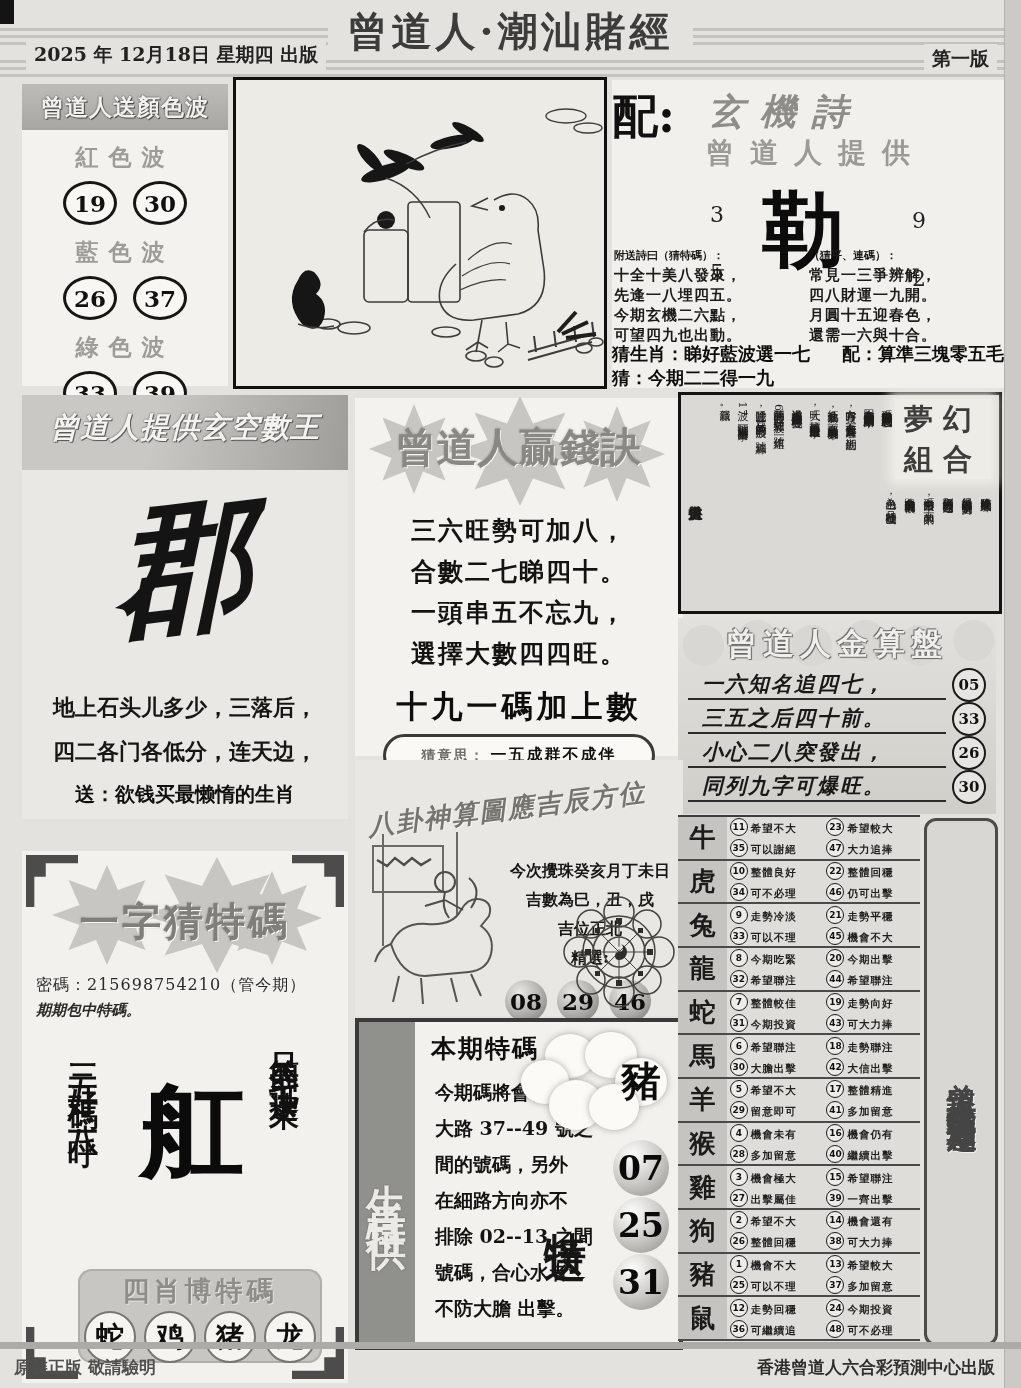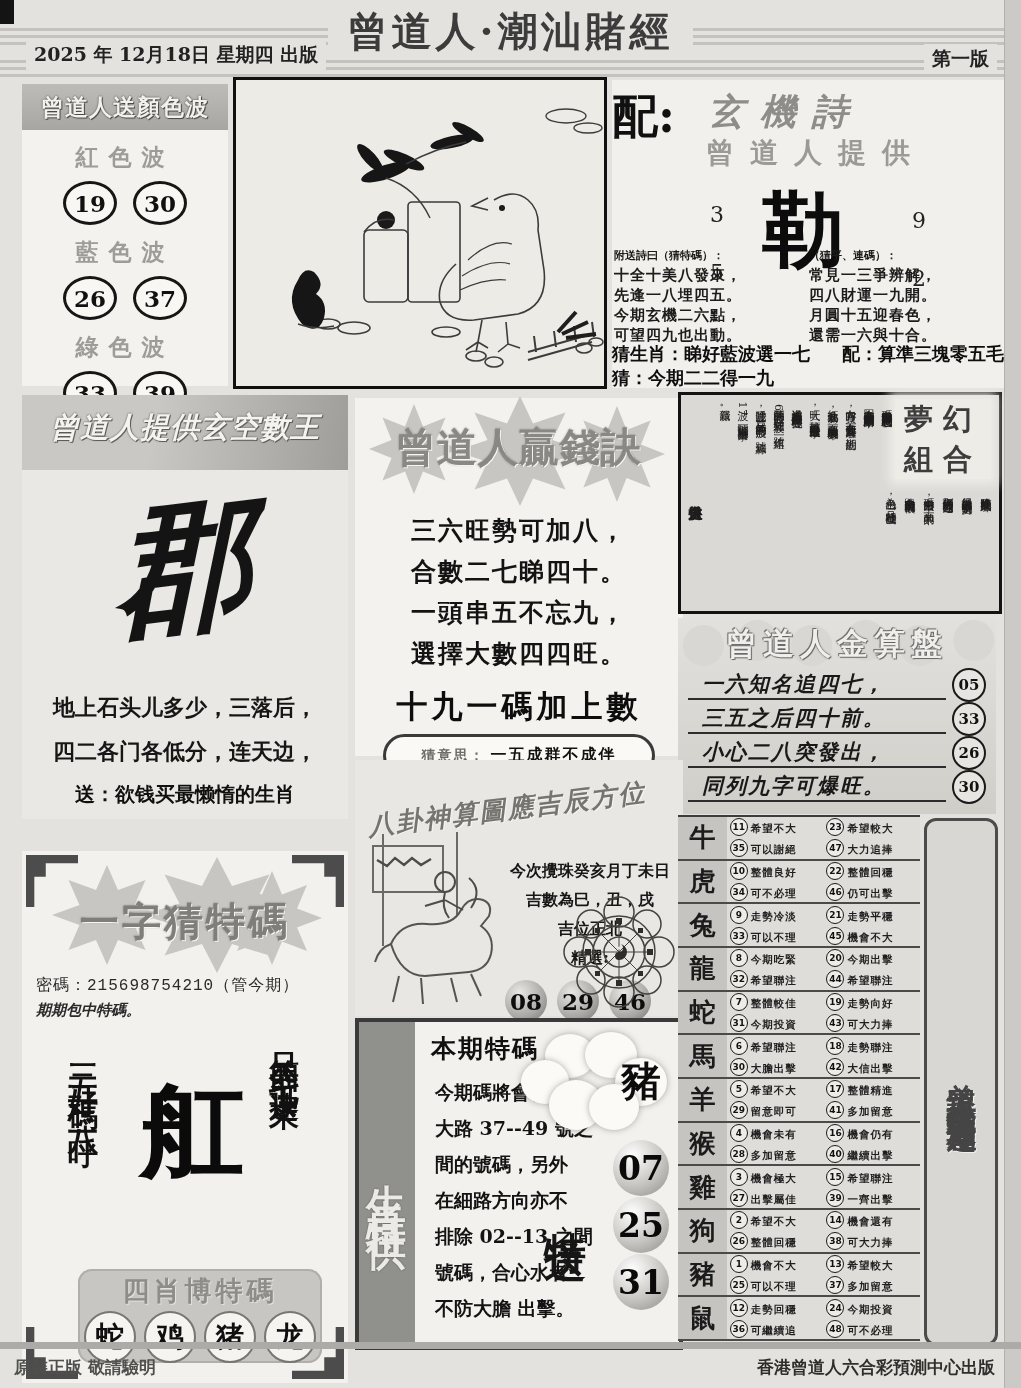--- a/index.html
+++ b/index.html
@@ -91,21 +91,21 @@
 
   
   .onechar{left:22px;top:825px;width:326px;height:532px;background:#f2f1ed;margin-top:26px;}
   .corn{width:52px;height:52px;background:#4c4c4c;clip-path:polygon(0 0,100% 0,100% 16%,38% 16%,38% 42%,16% 42%,16% 100%,0 100%);}
   .corn-tl{left:4px;top:4px;} .corn-tr{right:4px;top:4px;transform:scaleX(-1);}
   .corn-bl{left:4px;bottom:4px;transform:scaleY(-1);} .corn-br{right:4px;bottom:4px;transform:scale(-1,-1);}
   .ob1{left:30px;top:14px;width:110px;height:100px;}
   .ob2{left:120px;top:6px;width:150px;height:116px;}
   .ob3{right:26px;top:20px;width:100px;height:94px;}
   .oc-title{left:0;top:44px;width:326px;text-align:center;font-size:39px;font-weight:bold;color:#7f7e7a;letter-spacing:3px;text-shadow:1px 1px 0 #f8f7f3,0 0 2px #5c5c58;}
-  .oc-code{left:14px;top:124px;font-size:16px;color:#2a2a2a;letter-spacing:1px;font-family:Liberation Mono, monospace;}
+  .oc-code{left:14px;top:124px;font-size:16px;color:#2a2a2a;letter-spacing:1px;}
   .oc-note{left:14px;top:150px;font-size:15px;font-weight:bold;font-style:italic;color:#2a2a2a;}
   .oc-left{left:40px;top:190px;writing-mode:vertical-rl;font-size:30px;font-weight:bold;color:#111;letter-spacing:12px;}
   .oc-glyph{left:118px;top:228px;font-size:104px;font-weight:bold;color:#0b0b0b;line-height:1;}
   .oc-right{right:44px;top:176px;writing-mode:vertical-rl;font-size:30px;font-weight:bold;color:#111;letter-spacing:8px;}
   .fourbox{left:56px;top:418px;width:244px;height:94px;background:#c7c6c2;border-radius:14px;box-shadow:0 0 0 2px #b0afab inset;}
   .four-title{text-align:center;font-size:27px;font-weight:bold;color:#8e8d89;letter-spacing:4px;margin-top:4px;text-shadow:1px 1px 0 #e3e2de;}
   .four-row{display:flex;justify-content:center;gap:8px;margin-top:2px;}
   .fourc{width:48px;height:48px;border-radius:50%;background:#f5f4f0;border:2px solid #767672;display:flex;align-items:center;justify-content:center;
     font-size:28px;font-weight:bold;color:#0f0f0f;}
 

